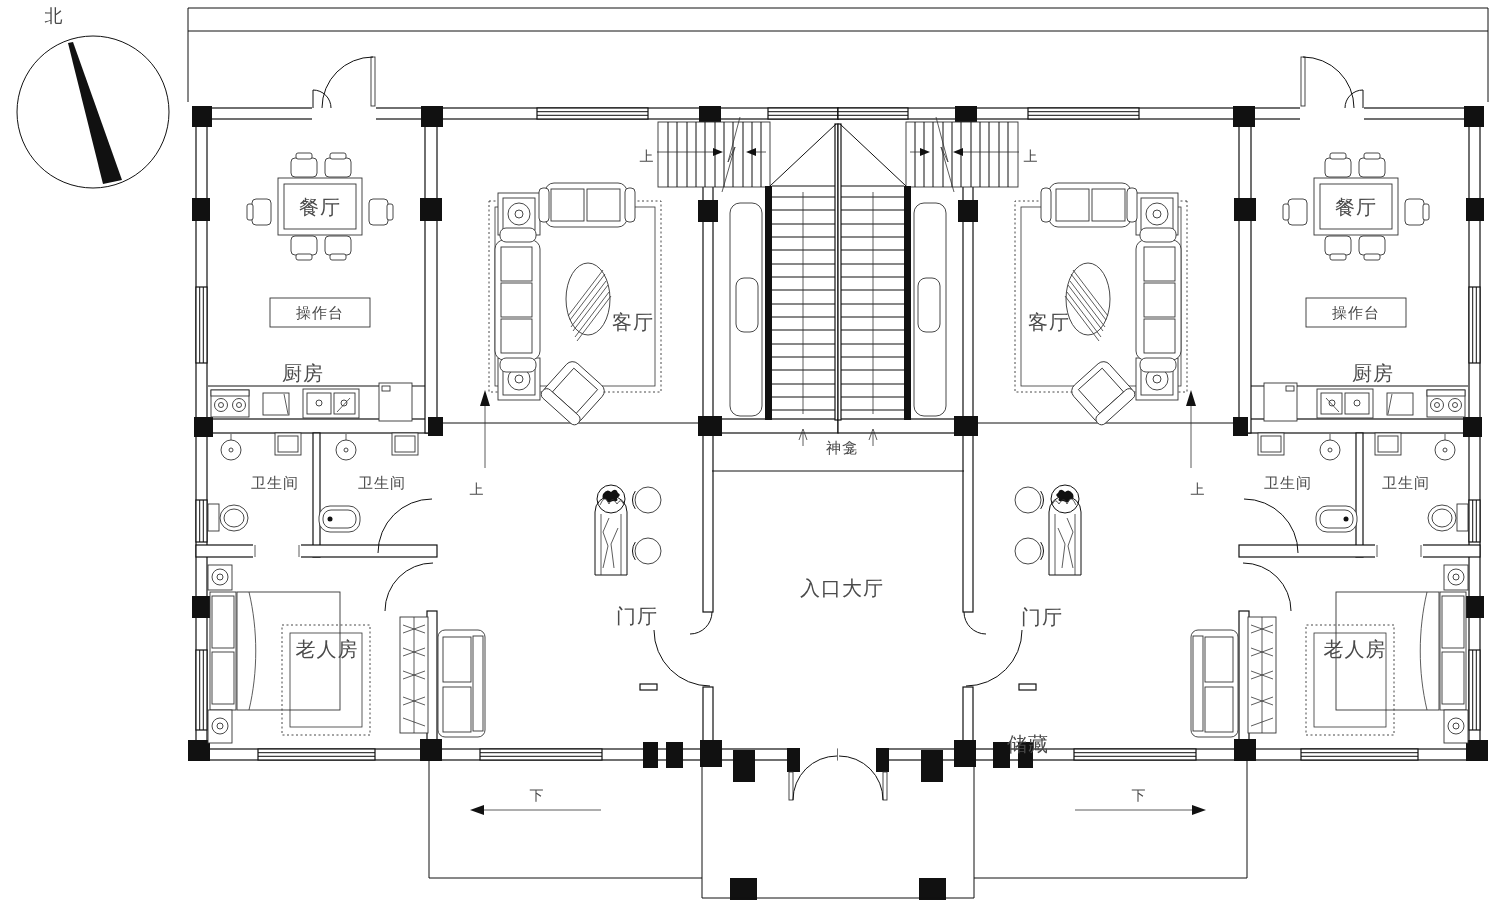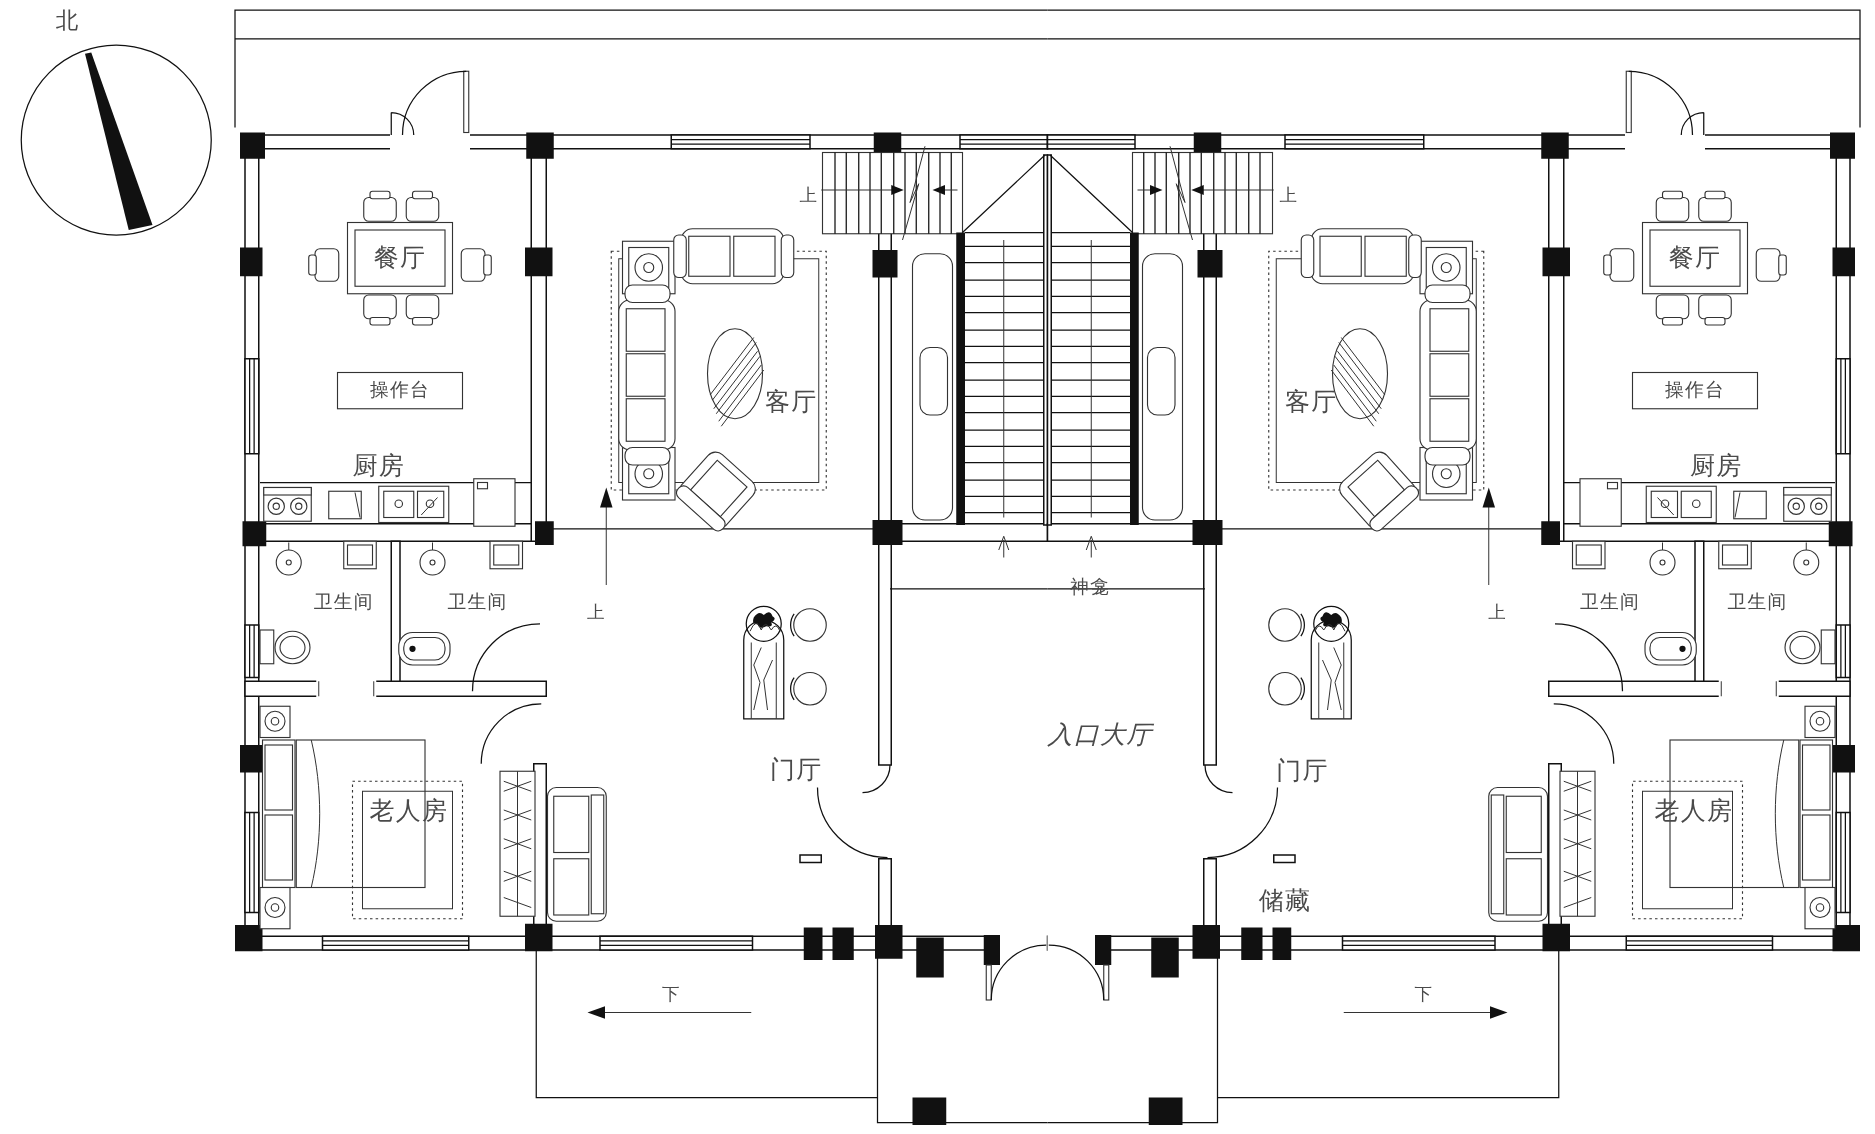--- a/index.html
+++ b/index.html
@@ -291,23 +291,23 @@
 <div class="lbl s15" style="left:382px;top:482px;">卫生间</div>
 <div class="lbl s15" style="left:1288px;top:482px;">卫生间</div>
 <div class="lbl s15" style="left:1406px;top:482px;">卫生间</div>
 
 <div class="lbl s17" style="left:327px;top:649px;">老人房</div>
 <div class="lbl s17" style="left:1355px;top:649px;">老人房</div>
 
 <div class="lbl s17" style="left:637px;top:616px;">门厅</div>
 <div class="lbl s17" style="left:1042px;top:617px;">门厅</div>
 
-<div class="lbl s17" style="left:880px;top:588px;font-style:italic;">入口大厅</div>
-<div class="lbl s15" style="left:842px;top:470px;margin-left:30px;">神龛</div>
-<div class="lbl s17" style="left:1028px;top:721px;">储藏</div>
+<div class="lbl s17" style="left:842px;top:588px;">入口大厅</div>
+<div class="lbl s15" style="left:842px;top:447px;">神龛</div>
+<div class="lbl s17" style="left:1028px;top:744px;">储藏</div>
 
 <div class="lbl s14" style="left:647px;top:156px;">上</div>
 <div class="lbl s14" style="left:1031px;top:156px;">上</div>
 <div class="lbl s14" style="left:477px;top:489px;">上</div>
 <div class="lbl s14" style="left:1198px;top:489px;">上</div>
 <div class="lbl s14" style="left:537px;top:795px;">下</div>
 <div class="lbl s14" style="left:1139px;top:795px;">下</div>
 
 </div>
 

